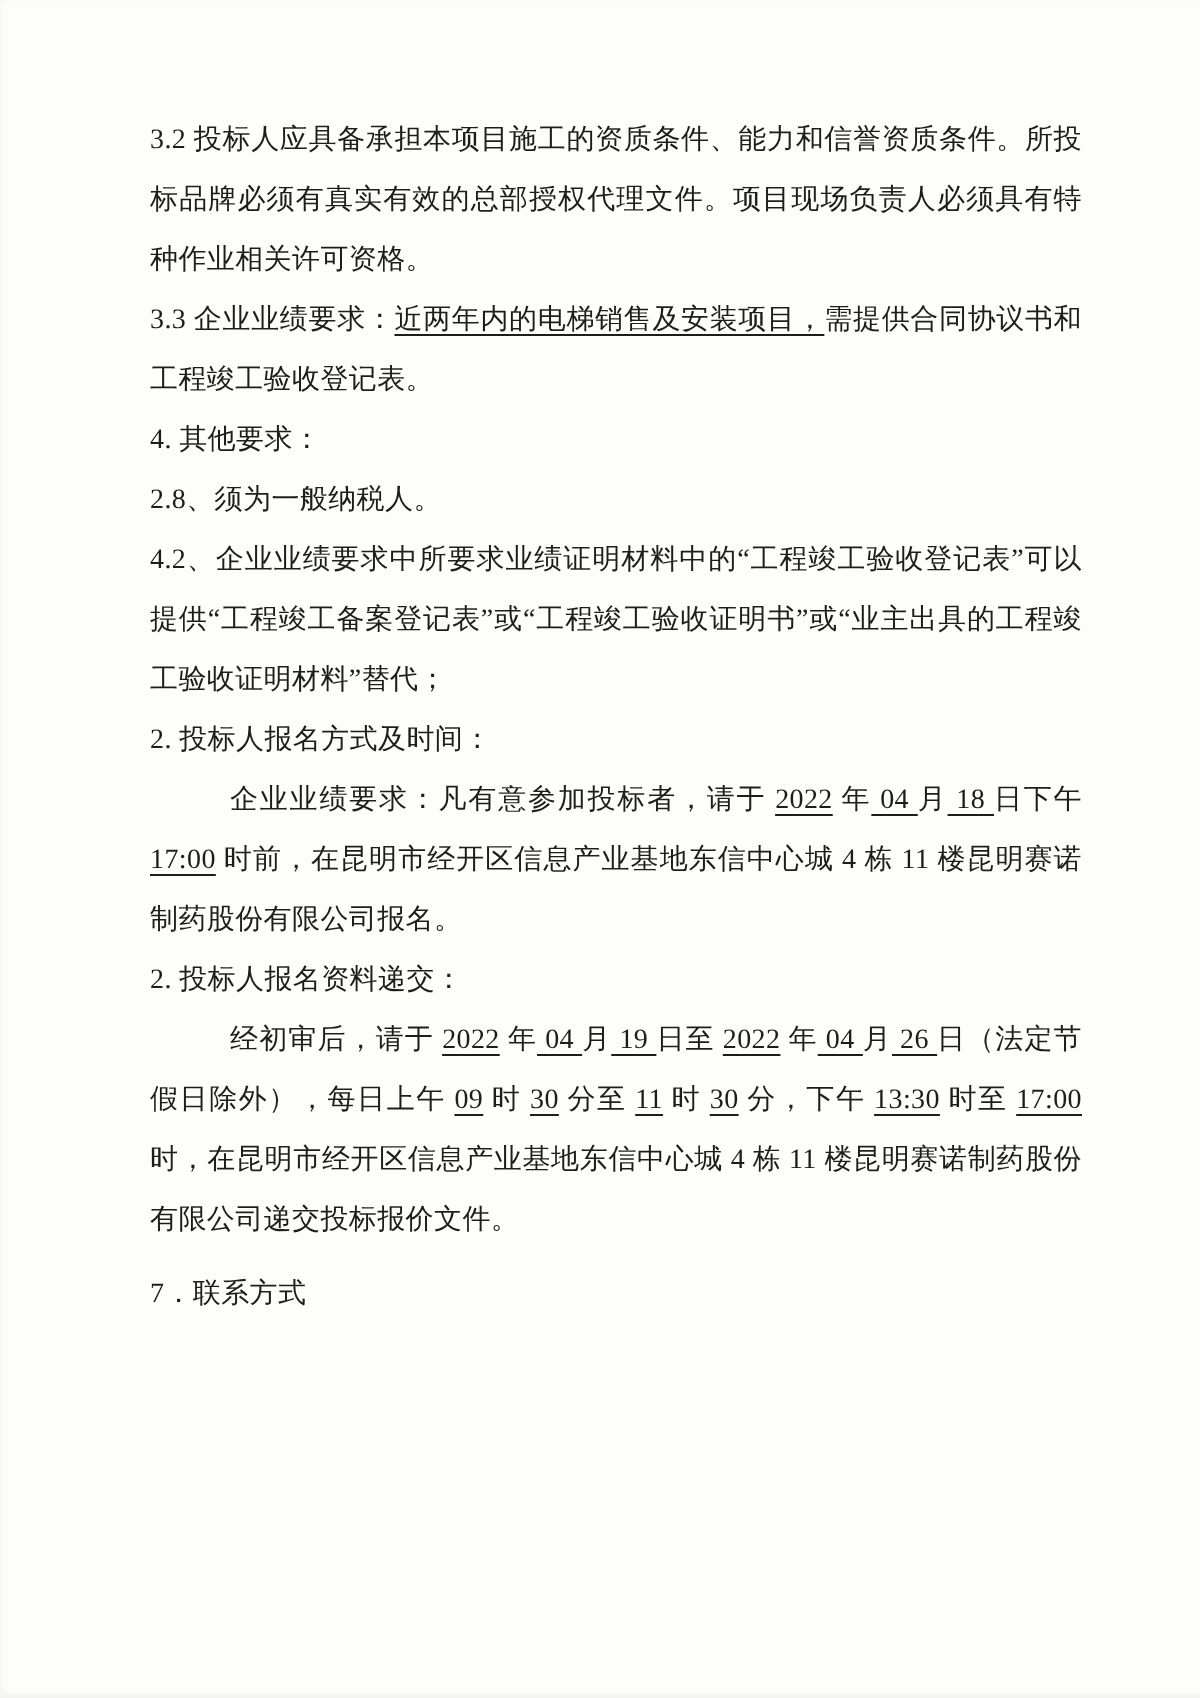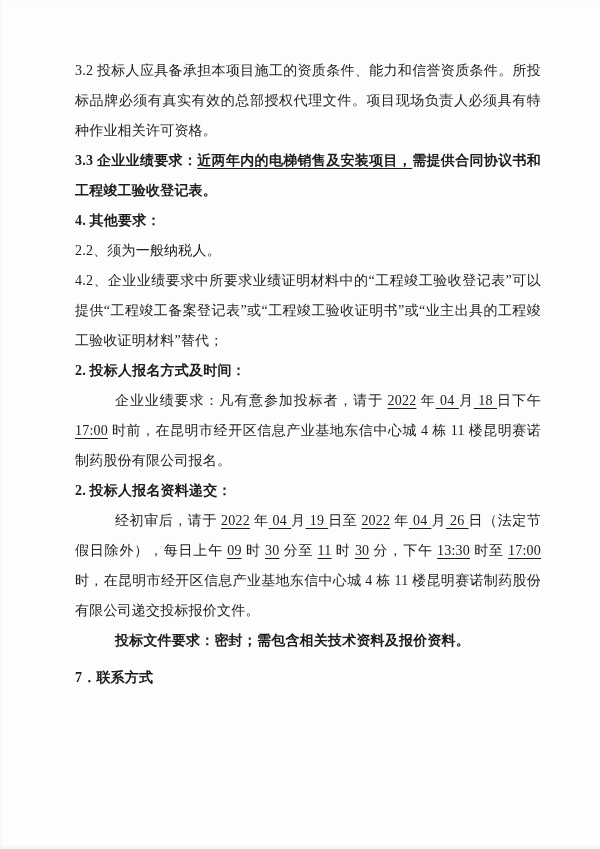--- a/index.html
+++ b/index.html
@@ -19,21 +19,21 @@
     width:466px;
   }
   p.para{
     margin:0;
     font-size:14px;
     line-height:30px;
     text-align:justify;
     letter-spacing:0.2px;
   }
   p.para.indent{text-indent:40px;}
-  .bold{font-weight:bold;}
+  .bold{font-weight:normal;}
   .u{text-decoration:underline;text-underline-offset:3px;text-decoration-thickness:1px;}
   
   .stamp{
     position:absolute;
     right:0;top:362px;
     width:32px;height:134px;
     pointer-events:none;
   }
   .stamp *{position:absolute;}
   .seal-bar{
@@ -72,27 +72,26 @@
 </style>
 </head>
 <body>
 
 <div class="page" id="pageRoot" style="background: rgb(253, 253, 252); color: rgb(29, 29, 29); padding-left: 40px; --seal: #c5281c;">
 
   <div class="content" id="docBody">
       <p class="para"><span>3.2 投标人应具备承担本项目施工的资质条件、能力和信誉资质条件。所投标品牌必须有真实有效的总部授权代理文件。项目现场负责人必须具有特种作业相关许可资格。</span></p>
       <p class="para bold"><span>3.3 企业业绩要求：</span><span class="u">近两年内的电梯销售及安装项目，</span><span>需提供合同协议书和工程竣工验收登记表。</span></p>
       <p class="para bold"><span>4. 其他要求：</span></p>
-      <p class="para"><span>2.2、须为一般纳税人。</span></p>
+      <p class="para"><span>2.8、须为一般纳税人。</span></p>
       <p class="para"><span>4.2、企业业绩要求中所要求业绩证明材料中的“工程竣工验收登记表”可以提供“工程竣工备案登记表”或“工程竣工验收证明书”或“业主出具的工程竣工验收证明材料”替代；</span></p>
       <p class="para bold"><span>2. 投标人报名方式及时间：</span></p>
       <p class="para indent"><span>企业业绩要求：凡有意参加投标者，请于 </span><span class="u">2022</span><span> 年</span><span class="u"> 04 </span><span>月</span><span class="u"> 18 </span><span>日下午 </span><span class="u">17:00</span><span> 时前，在昆明市经开区信息产业基地东信中心城 4 栋 11 楼昆明赛诺制药股份有限公司报名。</span></p>
       <p class="para bold"><span>2. 投标人报名资料递交：</span></p>
       <p class="para indent"><span>经初审后，请于 </span><span class="u">2022</span><span> 年</span><span class="u"> 04 </span><span>月</span><span class="u"> 19 </span><span>日至 </span><span class="u">2022</span><span> 年</span><span class="u"> 04 </span><span>月</span><span class="u"> 26 </span><span>日（法定节假日除外），每日上午 </span><span class="u">09</span><span> 时 </span><span class="u">30</span><span> 分至 </span><span class="u">11</span><span> 时 </span><span class="u">30</span><span> 分，下午 </span><span class="u">13:30</span><span> 时至 </span><span class="u">17:00</span><span> 时，在昆明市经开区信息产业基地东信中心城 4 栋 11 楼昆明赛诺制药股份有限公司递交投标报价文件。</span></p>
-      <p class="para indent bold"><span>投标文件要求：密封；需包含相关技术资料及报价资料。</span></p>
       <p class="para bold" style="margin-top: 7px;"><span>7．联系方式</span></p>
     </div>
 
   <div class="stamp" id="stampRoot">
     <div class="seal-bar top"></div>
     <div class="seal-left-stroke"></div>
     <div class="stamp-char">药</div>
     <svg class="stamp-bird" width="32" height="52" viewBox="0 0 32 52">
       <circle cx="21" cy="4" r="1.6" class="seal-fill" fill="#c5281c"></circle>
       <path class="seal-fill" d="M19,8 L23,13 L20,20 L28,24 L25,33 L13,31 L3,42 L8,30 L1,26 L11,23 L14,15 Z" fill="#c5281c"></path>

